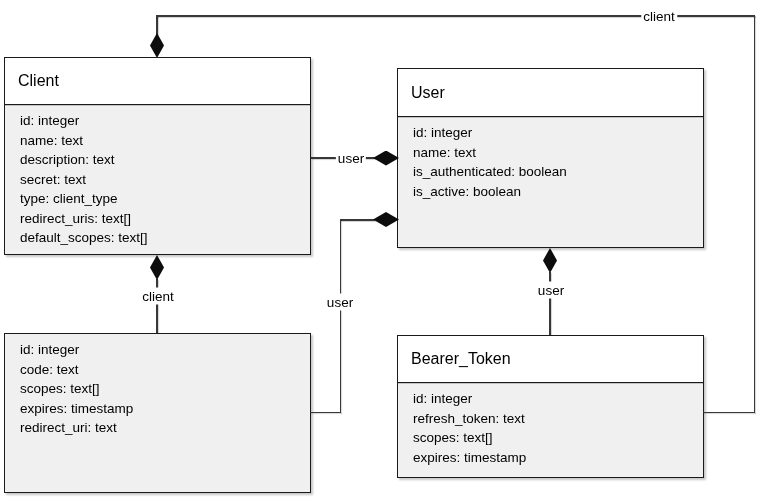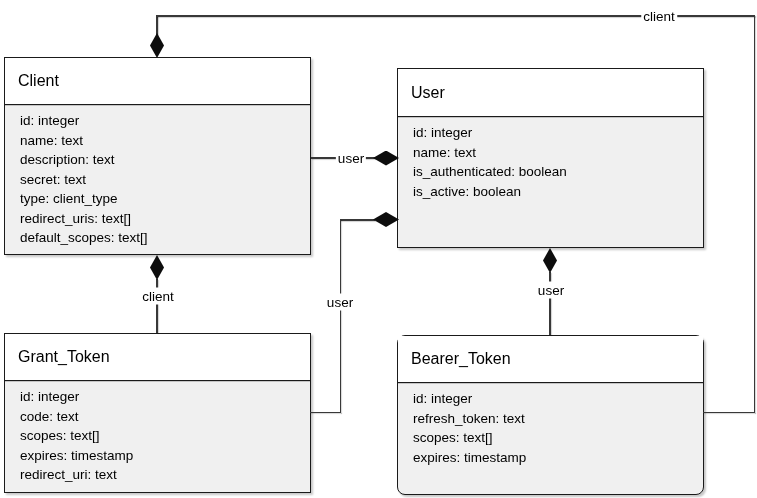--- a/index.html
+++ b/index.html
@@ -77,31 +77,30 @@
     <div class="entity-title" style="height:48px;">User</div>
     <div class="entity-attrs">
       <div>id: integer</div>
       <div>name: text</div>
       <div>is_authenticated: boolean</div>
       <div>is_active: boolean</div>
     </div>
   </div>
 
   <div class="entity" style="left:4px; top:333px; width:307px; height:160px;">
-    <div class="entity-title" style="height:47px;">Grant_Token</div>
     <div class="entity-attrs">
       <div>id: integer</div>
       <div>code: text</div>
       <div>scopes: text[]</div>
       <div>expires: timestamp</div>
       <div>redirect_uri: text</div>
     </div>
   </div>
 
-  <div class="entity" style="left:397px; top:335px; width:307px; height:160px;border-radius:8px;">
+  <div class="entity" style="left:397px; top:335px; width:307px; height:143px;">
     <div class="entity-title" style="height:47px;">Bearer_Token</div>
     <div class="entity-attrs">
       <div>id: integer</div>
       <div>refresh_token: text</div>
       <div>scopes: text[]</div>
       <div>expires: timestamp</div>
     </div>
   </div>
 
   <div class="seg v" style="left:156px; top:15px; height:20px;"></div>

